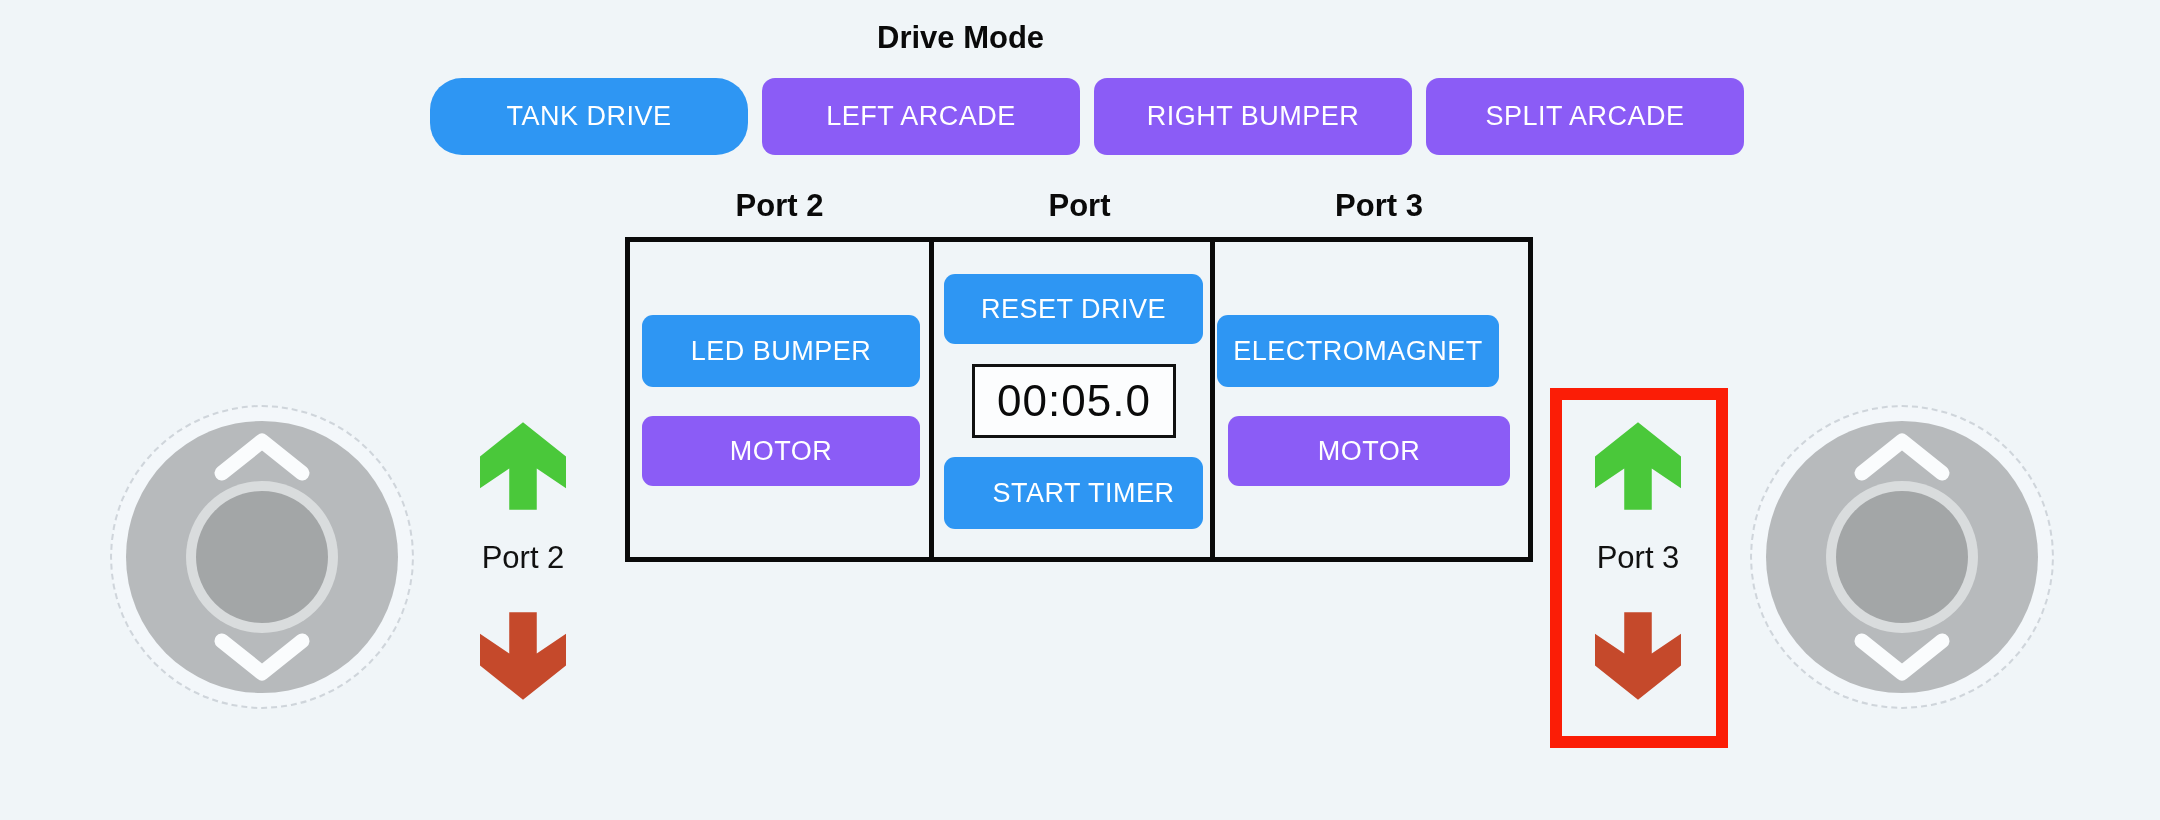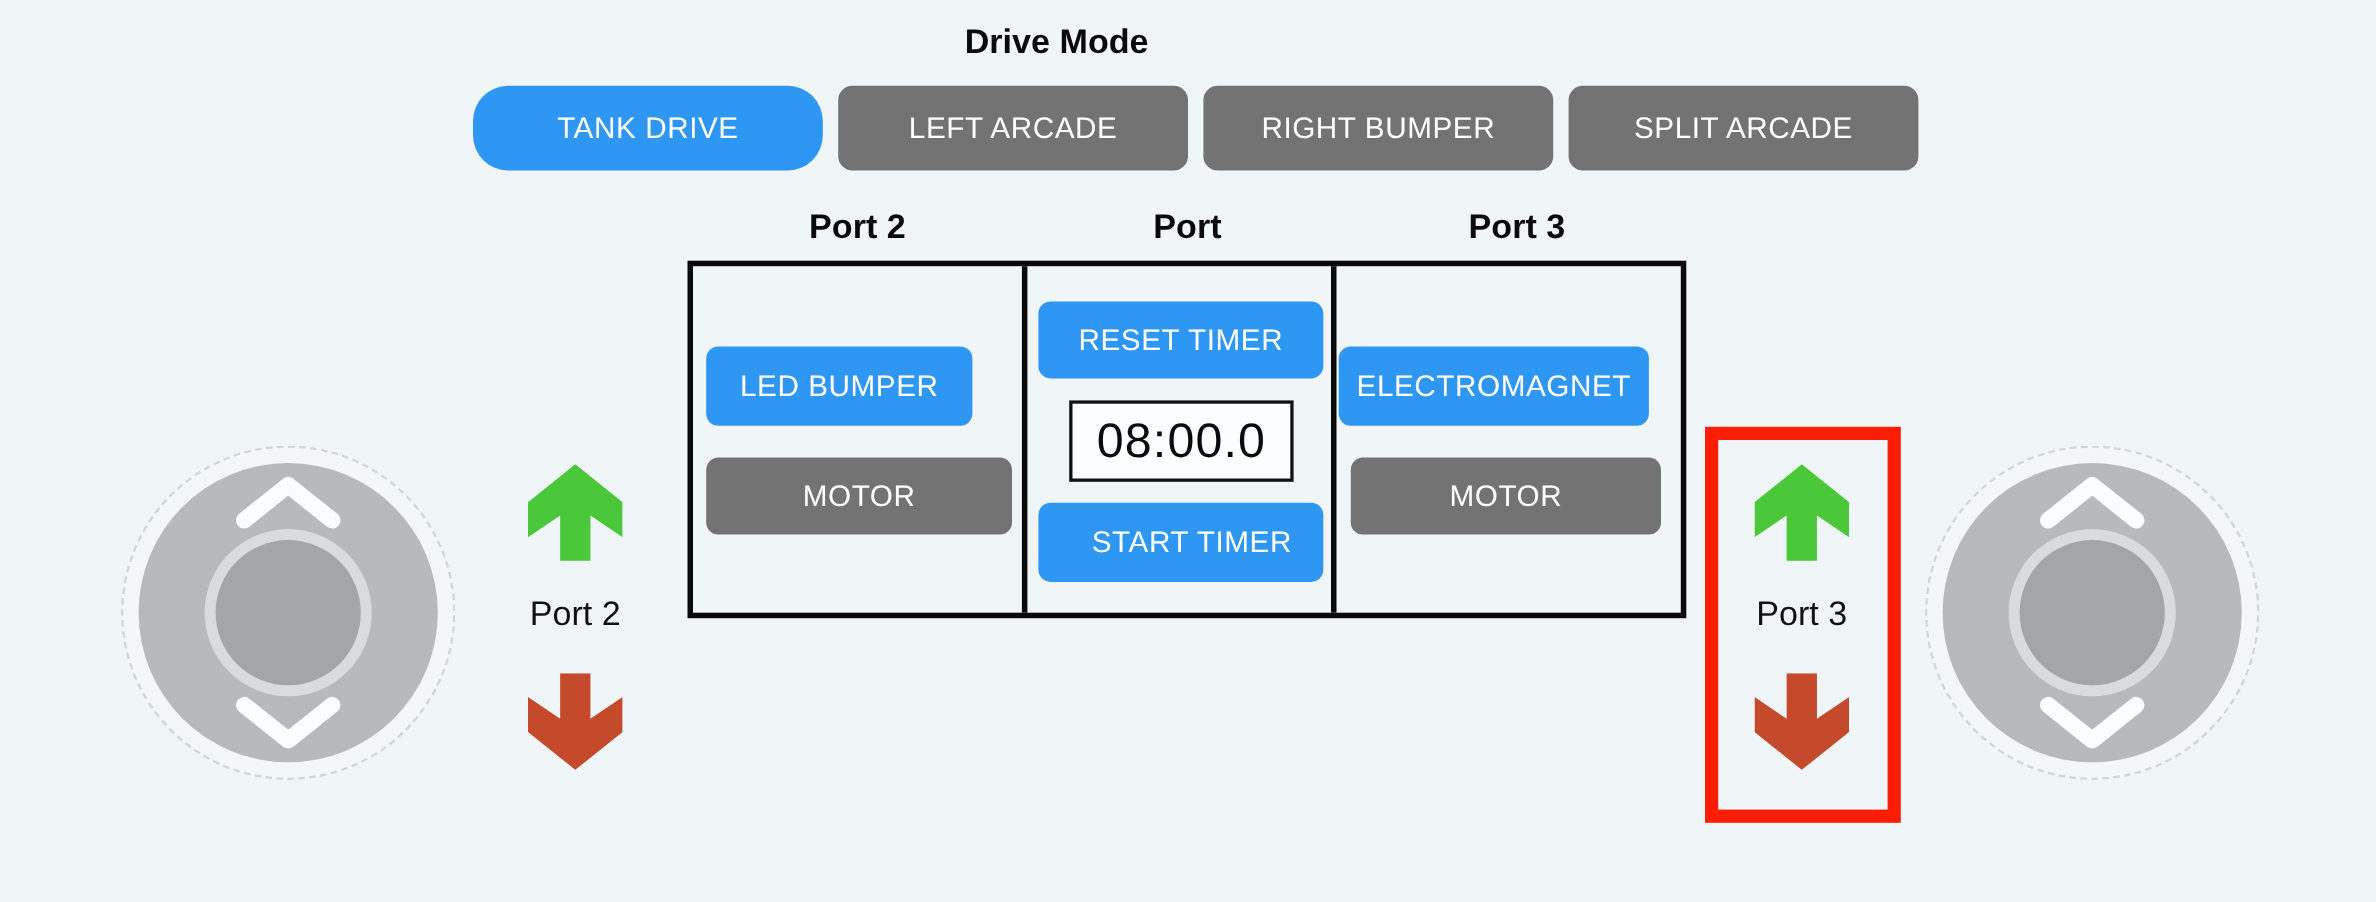--- a/index.html
+++ b/index.html
@@ -19,32 +19,32 @@
   .hdr-p3{left:1225px;width:308px;}
   
   .mode-row{left:430px;top:78px;display:flex;gap:14px;}
   .btn{
     border:none;border-radius:13px;color:#FFFFFF;cursor:pointer;
     font-family:"Liberation Sans", sans-serif;font-size:27px;letter-spacing:0.5px;
     display:flex;align-items:center;justify-content:center;
   }
   .mode-btn{width:318px;height:77px;}
   .btn.on{background:#2E96F3;border-radius:32px;}
-  .btn.off{background:#737373;}
+  .btn.off{background:#8b5cf6;}
   
   .ctl-table{
     left:625px;top:237px;width:908px;height:325px;box-sizing:border-box;
     border:5px solid #0A0A0A;display:flex;background:#F0F5F8;
   }
   .cell{position:relative;height:100%;box-sizing:border-box;}
   .cell-p2{width:304px;border-right:5px solid #0A0A0A;}
   .cell-tm{width:281px;border-right:5px solid #0A0A0A;}
   .cell-p3{width:304px;}
   .cell .btn{position:absolute;border-radius:11px;}
-  .led-btn{left:12px;top:73px;width:242px;height:72px;}
+  .led-btn{left:12px;top:73px;width:278px;height:72px;}
   .motor-l{left:12px;top:174px;width:278px;height:70px;}
   .reset-btn{left:10px;top:32px;width:259px;height:70px;border-radius:14px;}
   .start-btn{left:10px;top:215px;width:259px;height:72px;border-radius:14px;padding-left:26px;}
   .mag-btn{left:2px;top:73px;width:282px;height:72px;}
   .motor-r{left:13px;top:174px;width:282px;height:70px;}
   .timer-display{
     position:absolute;left:38px;top:122px;width:204px;height:74px;box-sizing:border-box;
     background:#FCFDFE;border:3px solid #111111;color:#0A0A0A;
     display:flex;align-items:center;justify-content:center;font-size:44px;letter-spacing:1px;
   }
@@ -97,22 +97,22 @@
   <div class="abs col-header hdr-p2">Port 2</div>
   <div class="abs col-header hdr-tm">Port</div>
   <div class="abs col-header hdr-p3">Port 3</div>
 
   <div class="abs ctl-table">
     <div class="cell cell-p2">
       <button class="btn on led-btn">LED BUMPER</button>
       <button class="btn off motor-l">MOTOR</button>
     </div>
     <div class="cell cell-tm">
-      <button class="btn on reset-btn">RESET TIMER</button>
-      <div class="timer-display">08:00.0</div>
+      <button class="btn on reset-btn">RESET DRIVE</button>
+      <div class="timer-display">00:05.0</div>
       <button class="btn on start-btn">START TIMER</button>
     </div>
     <div class="cell cell-p3">
       <button class="btn on mag-btn">ELECTROMAGNET</button>
       <button class="btn off motor-r">MOTOR</button>
     </div>
   </div>
 
   <div class="abs up-left">
     <svg class="arrow-svg" width="86" height="88" viewBox="0 0 100 102">

